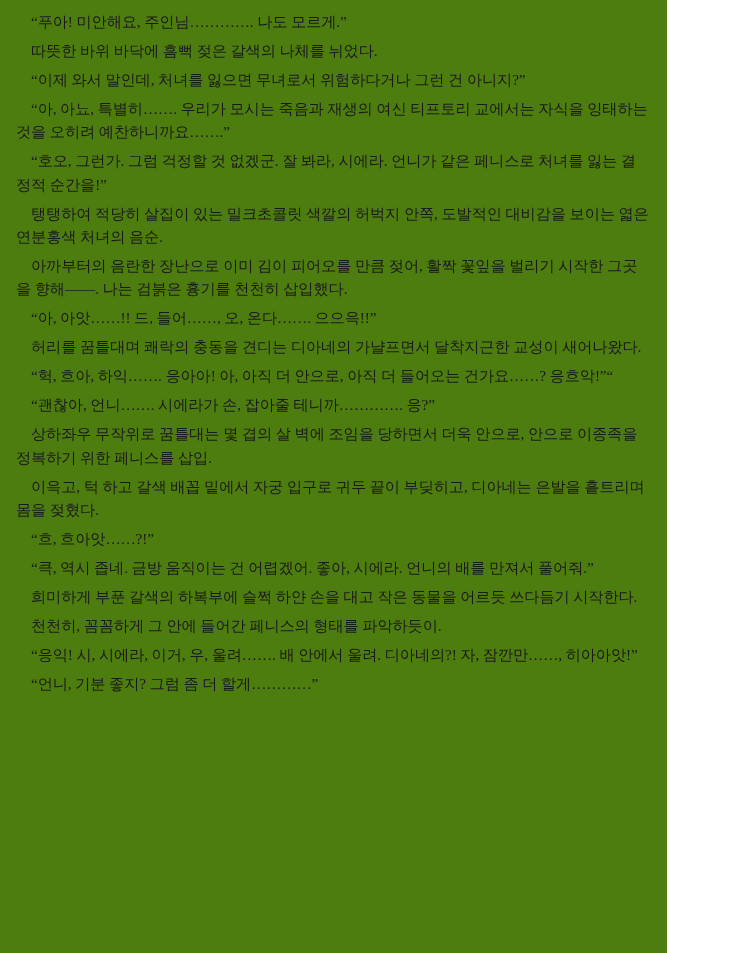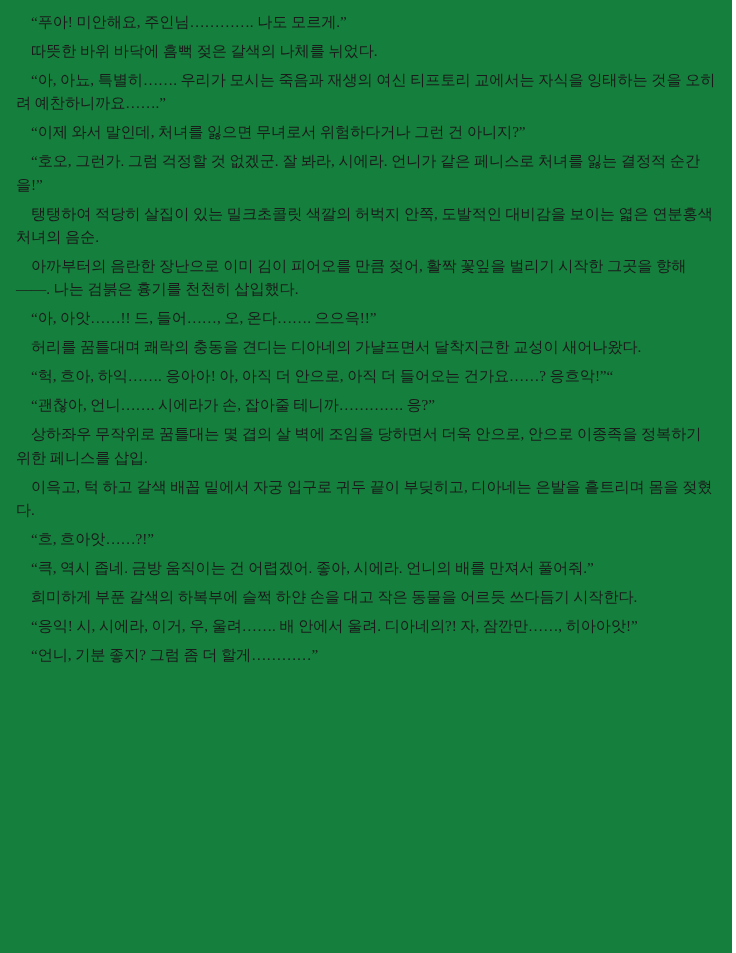--- a/index.html
+++ b/index.html
@@ -9,52 +9,53 @@
   }
   body {
     width: 736px;
     height: 953px;
     font-family: "Liberation Serif", "DejaVu Serif", serif;
     color: #1a1a1a;
     overflow: hidden;
   }
   .page {
     box-sizing: border-box;
-    width: 732px;
+    width: 667px;
     height: 953px;
     padding: 10px 16px 0 16px;
-    background: #15803d;
+    background: #4d7c0f;
   }
   .para {
     font-size: 15.2px;
     line-height: 1.52;
     margin: 0 0 6px 0;
     text-align: left;
     word-break: break-all;
     letter-spacing: -0.1px;
   }
   .indent {
     text-indent: 15px;
   }
 </style>
 </head>
 <body>
 
 <div class="page">
   <p class="para indent">“푸아! 미안해요, 주인님…………. 나도 모르게.”</p>
   <p class="para indent">따뜻한 바위 바닥에 흠뻑 젖은 갈색의 나체를 뉘었다.</p>
+  <p class="para indent">“이제 와서 말인데, 처녀를 잃으면 무녀로서 위험하다거나 그런 건 아니지?”</p>
   <p class="para indent">“아, 아뇨, 특별히……. 우리가 모시는 죽음과 재생의 여신 티프토리 교에서는 자식을 잉태하는 것을 오히려 예찬하니까요…….”</p>
-  <p class="para indent">“이제 와서 말인데, 처녀를 잃으면 무녀로서 위험하다거나 그런 건 아니지?”</p>
   <p class="para indent">“호오, 그런가. 그럼 걱정할 것 없겠군. 잘 봐라, 시에라. 언니가 같은 페니스로 처녀를 잃는 결정적 순간을!”</p>
   <p class="para indent">탱탱하여 적당히 살집이 있는 밀크초콜릿 색깔의 허벅지 안쪽, 도발적인 대비감을 보이는 엷은 연분홍색 처녀의 음순.</p>
   <p class="para indent">아까부터의 음란한 장난으로 이미 김이 피어오를 만큼 젖어, 활짝 꽃잎을 벌리기 시작한 그곳을 향해——. 나는 검붉은 흉기를 천천히 삽입했다.</p>
   <p class="para indent">“아, 아앗……!! 드, 들어……, 오, 온다……. 으으윽!!”</p>
   <p class="para indent">허리를 꿈틀대며 쾌락의 충동을 견디는 디아네의 가냘프면서 달착지근한 교성이 새어나왔다.</p>
   <p class="para indent">“헉, 흐아, 하익……. 응아아! 아, 아직 더 안으로, 아직 더 들어오는 건가요……? 응흐악!”“</p>
   <p class="para indent">“괜찮아, 언니……. 시에라가 손, 잡아줄 테니까…………. 응?”</p>
   <p class="para indent">상하좌우 무작위로 꿈틀대는 몇 겹의 살 벽에 조임을 당하면서 더욱 안으로, 안으로 이종족을 정복하기 위한 페니스를 삽입.</p>
   <p class="para indent">이윽고, 턱 하고 갈색 배꼽 밑에서 자궁 입구로 귀두 끝이 부딪히고, 디아네는 은발을 흩트리며 몸을 젖혔다.</p>
   <p class="para indent">“흐, 흐아앗……?!”</p>
   <p class="para indent">“큭, 역시 좁네. 금방 움직이는 건 어렵겠어. 좋아, 시에라. 언니의 배를 만져서 풀어줘.”</p>
   <p class="para indent">희미하게 부푼 갈색의 하복부에 슬쩍 하얀 손을 대고 작은 동물을 어르듯 쓰다듬기 시작한다.</p>
+  <p class="para indent">천천히, 꼼꼼하게 그 안에 들어간 페니스의 형태를 파악하듯이.</p>
   <p class="para indent">“응익! 시, 시에라, 이거, 우, 울려……. 배 안에서 울려. 디아네의?! 자, 잠깐만……, 히아아앗!”</p>
   <p class="para indent">“언니, 기분 좋지? 그럼 좀 더 할게…………”</p>
 </div>
 
 </body></html>

